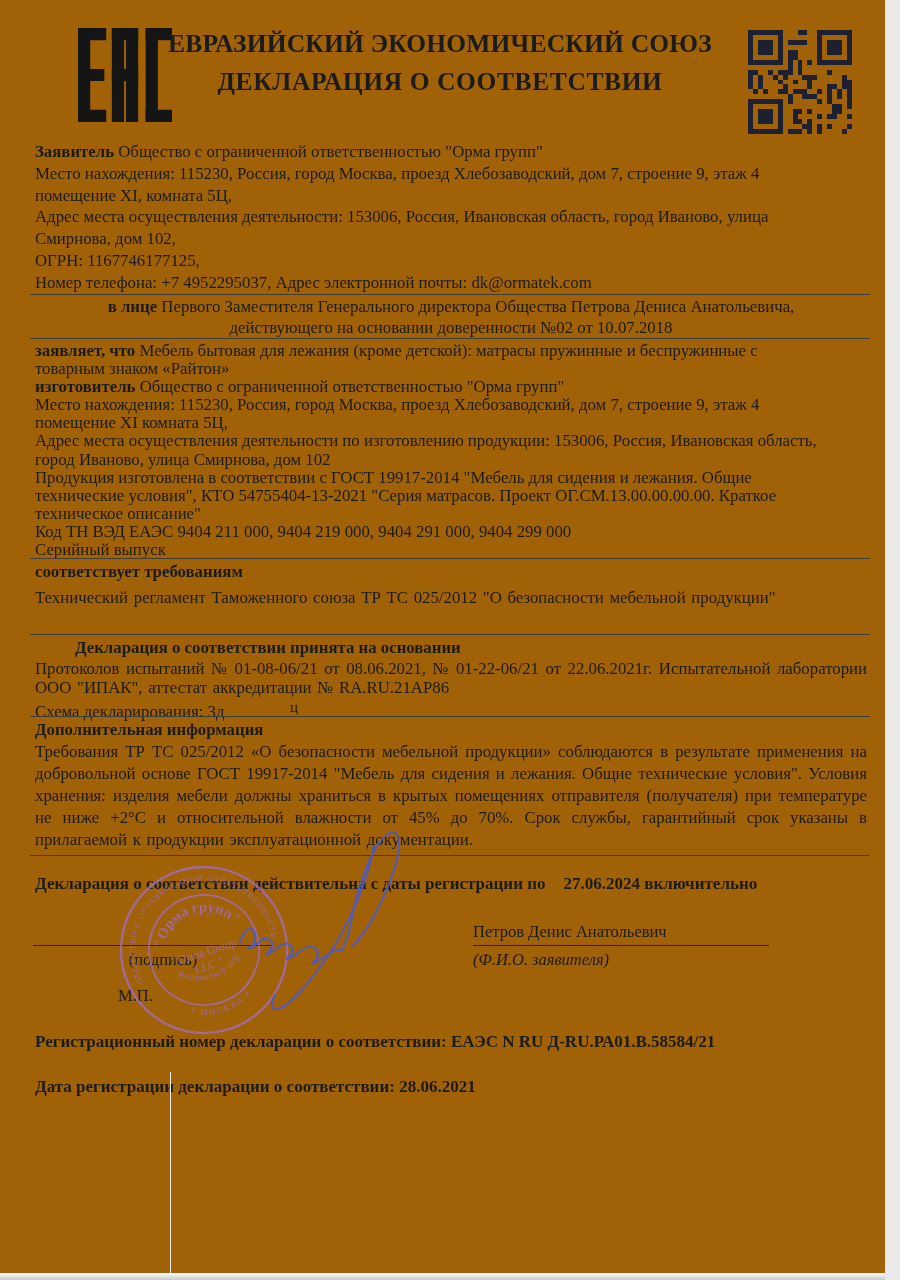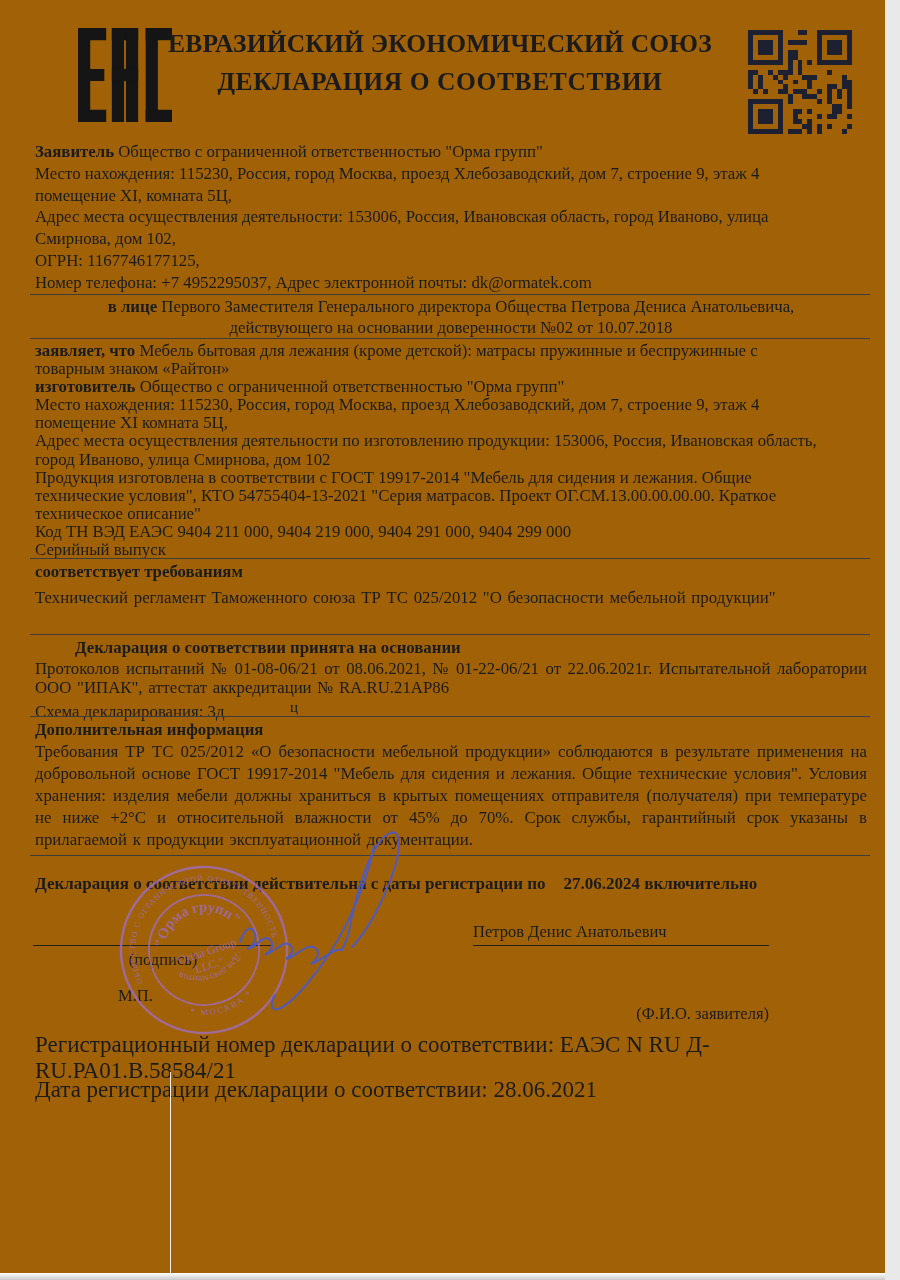--- a/index.html
+++ b/index.html
@@ -14,21 +14,21 @@
   .title-wrap{position:absolute;left:160px;top:30px;width:560px;text-align:center;}
   .title1{font-size:25.5px;font-weight:bold;letter-spacing:.2px;line-height:28px;}
   .title2{font-size:25.5px;font-weight:bold;letter-spacing:.6px;line-height:28px;margin-top:10px;}
   
   .block{position:absolute;left:35px;width:832px;}
   .applicant .ln{line-height:21.8px;}
   .mainblk .ln{line-height:18.1px;}
   .just{text-align:justify;word-spacing:1.5px;}
   .cap{font-size:16.5px;}
   .validity{font-size:17px;font-weight:bold;}
-  .regline{font-size:23px;font-weight:normal;}
+  .regline{font-size:17px;font-weight:bold;}
   .stray{position:absolute;left:290px;top:699px;font-size:15px;}
   .foldline{position:absolute;left:170px;top:1072px;width:1px;height:208px;background:#ececec;}
   .bottomshadow{position:absolute;left:0;bottom:0;width:900px;height:7px;
     background:linear-gradient(#ffffff,#c9c9c9);}
   .stamp-svg{position:absolute;left:116px;top:862px;opacity:.8;}
   .sig-svg{position:absolute;left:0;top:0;pointer-events:none;}
   .mp{position:absolute;left:118px;top:986px;font-size:16.5px;}
 </style>
 </head>
 <body>
@@ -299,21 +299,21 @@
 
   <div class="block validity" style="top:874px;">
     <span>Декларация о соответствии действительна с даты регистрации по</span><span style="display:inline-block;width:18px;"></span><span>27.06.2024</span> <span>включительно</span>
   </div>
 
   <div class="sigline" style="left:33px;top:945px;width:238px;"></div>
   <div class="abs cap" style="left:44px;top:950px;width:238px;text-align:center;">(подпись)</div>
 
   <div class="abs cap" style="left:473px;top:922px;width:296px;">Петров Денис Анатольевич</div>
   <div class="sigline" style="left:473px;top:945px;width:296px;"></div>
-  <div class="abs cap" style="left:473px;top:1004px;width:296px;text-align:right;">(Ф.И.О. заявителя)</div>
+  <div class="abs cap" style="left:473px;top:950px;width:296px;text-align:left;font-style:italic;">(Ф.И.О. заявителя)</div>
 
   <div class="mp">М.П.</div>
 
   <svg class="stamp-svg" width="176" height="176" viewBox="0 0 176 176">
     <g transform="rotate(-18 88 88)" fill="none" stroke="#a06cc0">
       <circle cx="88" cy="88" r="83" stroke-width="2.4"></circle>
       <circle cx="88" cy="88" r="55" stroke-width="1.8"></circle>
       <defs>
         <path id="arcOuterTop" d="M 20 100 A 69 69 0 1 1 156 100"></path>
         <path id="arcOuterBot" d="M 25 104 A 65 65 0 0 0 151 104"></path>

